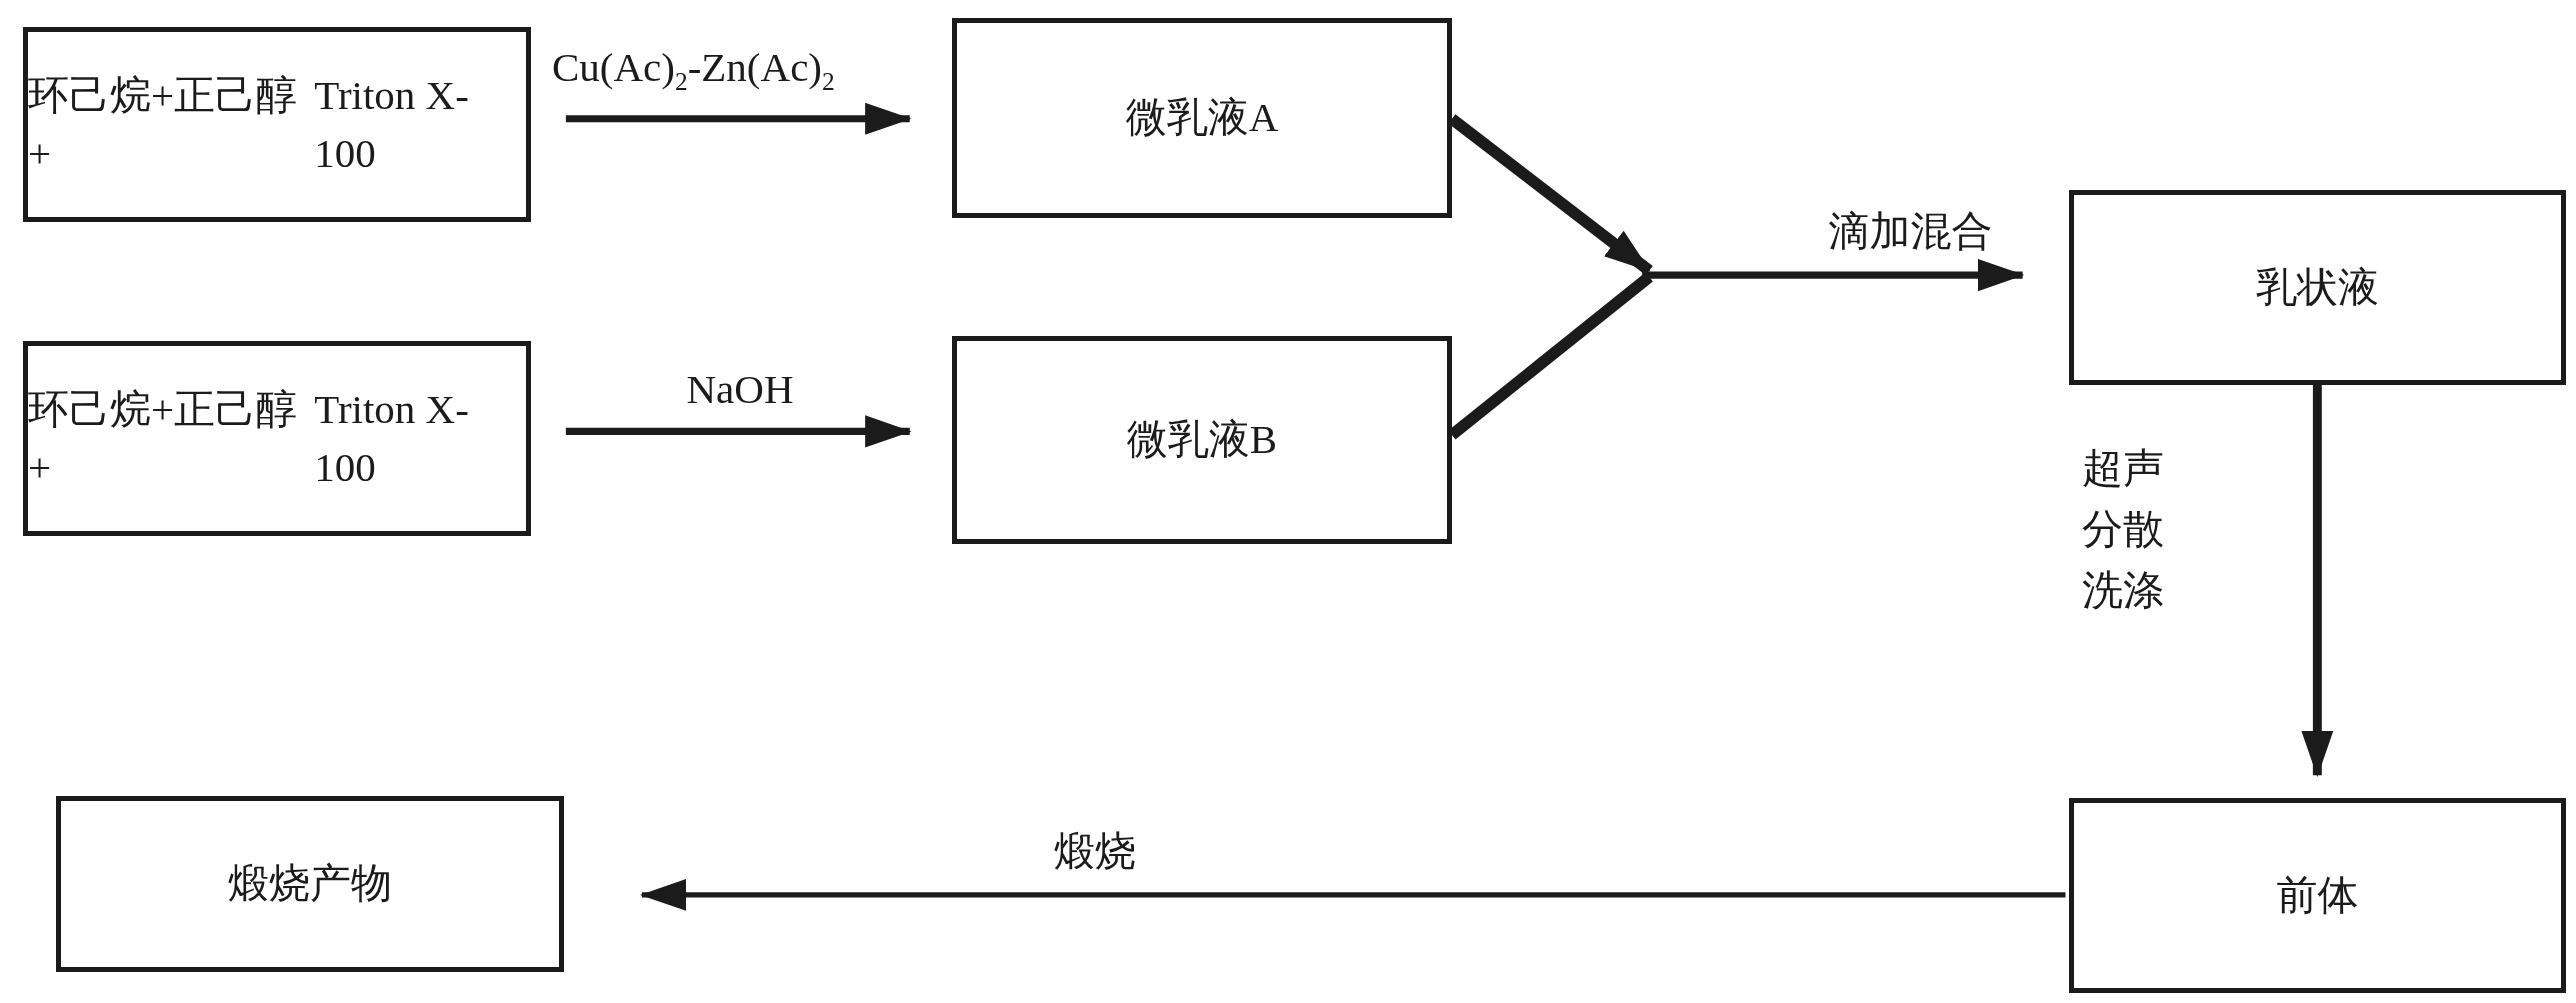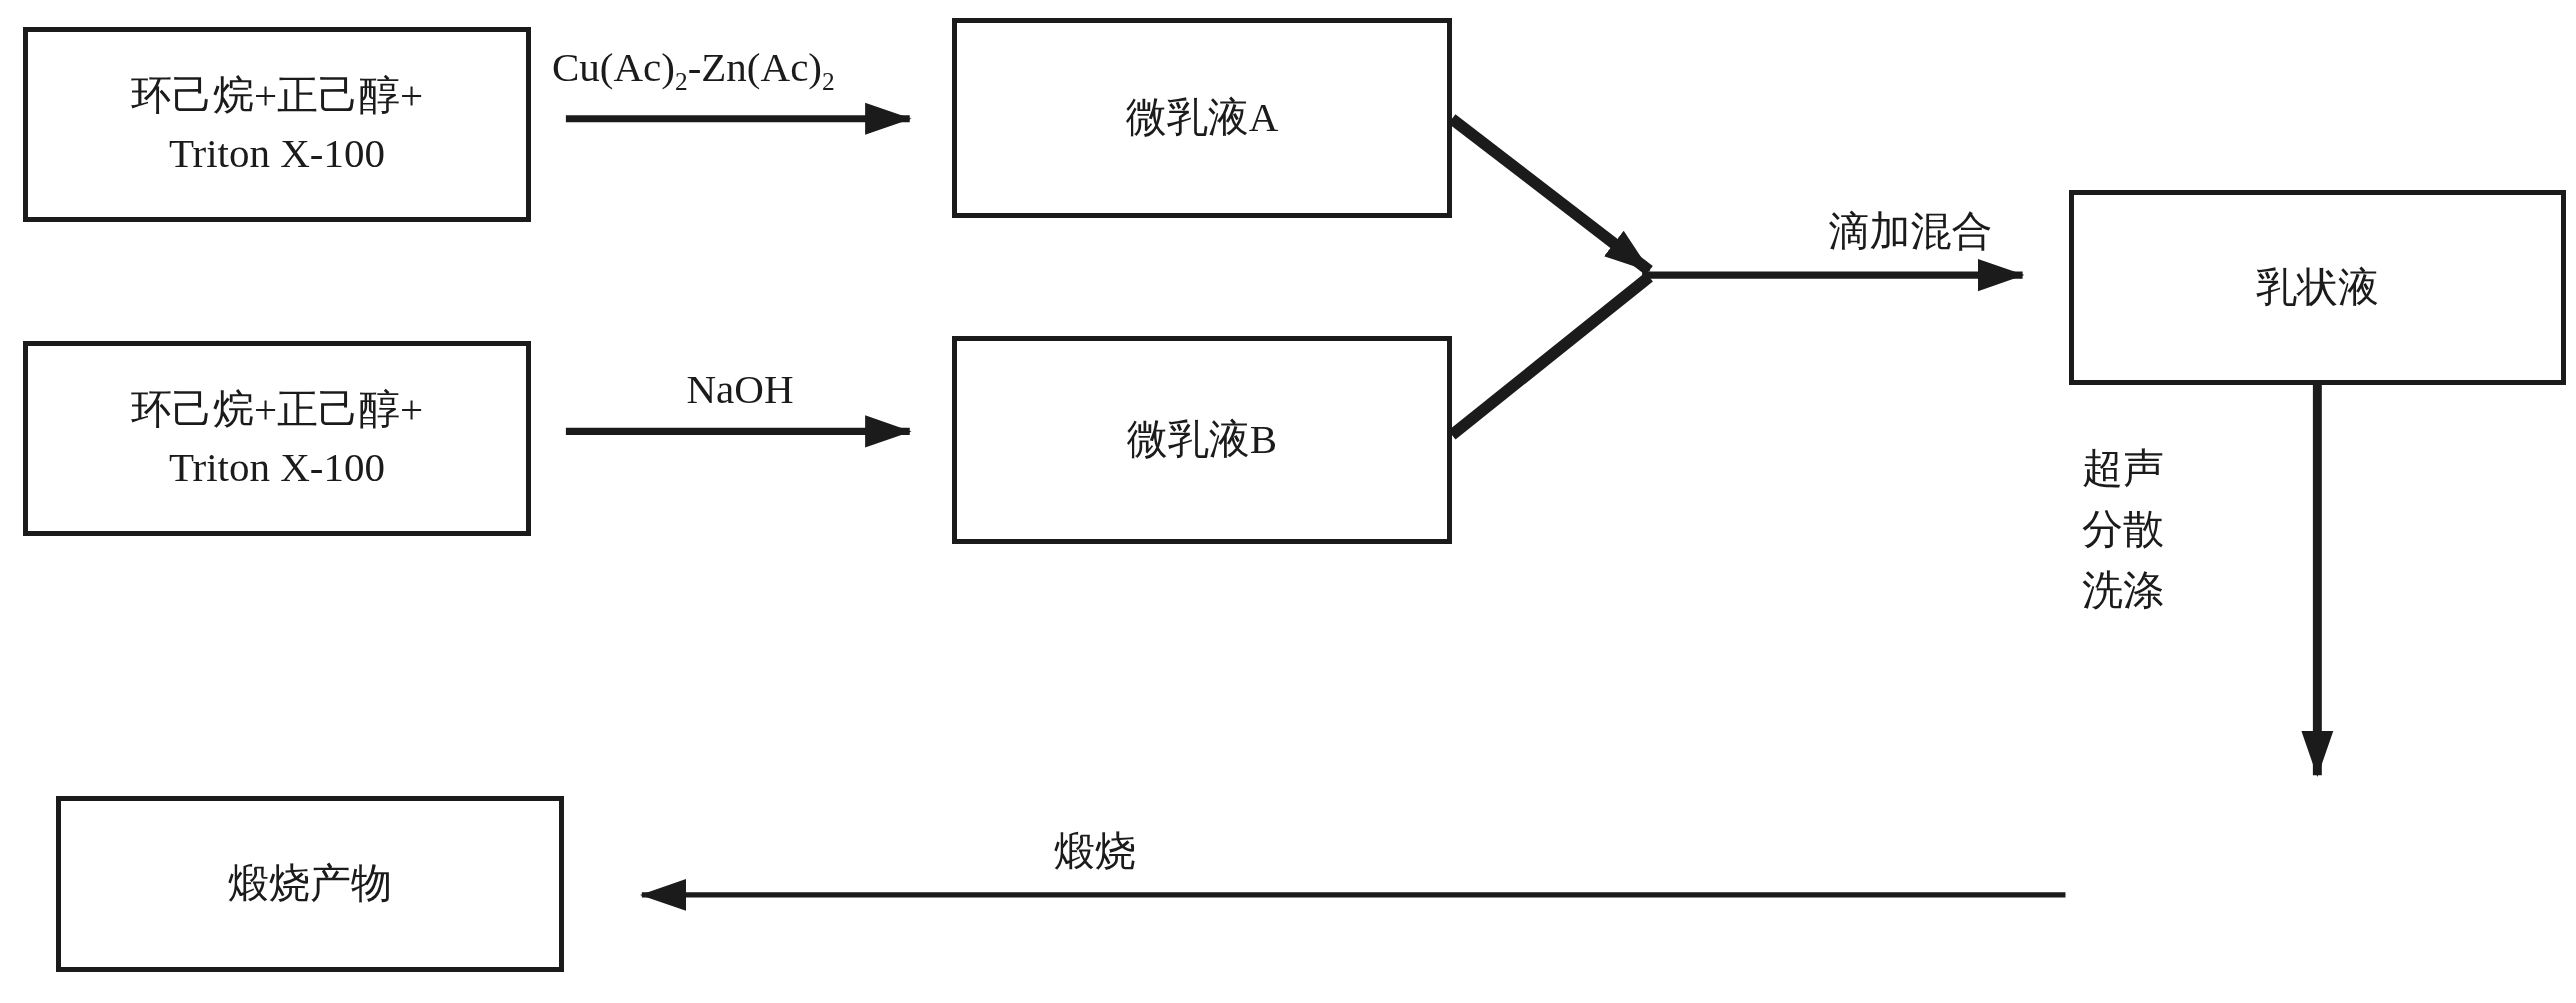--- a/index.html
+++ b/index.html
@@ -24,21 +24,21 @@
     position:absolute;
     left:0;top:0;
     width:2576px;height:1003px;
   }
   .box{
     position:absolute;
     box-sizing:border-box;
     border:5.4px solid var(--ink);
     background:var(--bg);
     display:flex;
-    flex-direction:column;
+    flex-direction:row;
     align-items:center;
     justify-content:center;
     text-align:left;
     font-size:41px;
     line-height:1.4;
   }
   .b-input-a{ left:23px;  top:27px;  width:508px; height:195px; }
   .b-me-a   { left:952px;top:18px;  width:500px; height:200px; }
   .b-input-b{ left:23px;  top:341px; width:508px; height:195px; }
   .b-me-b   { left:952px;top:336px; width:500px; height:208px; }
@@ -103,20 +103,23 @@
   </div>
 
   <div class="box b-me-b">
     <div>微乳液B</div>
   </div>
 
   <div class="box b-emul">
     <div>乳状液</div>
   </div>
 
+  <div class="box b-prec">
+    <div>前体</div>
+  </div>
 
   <div class="box b-calc">
     <div>煅烧产物</div>
   </div>
 
   <div class="lbl lbl-cu">
     <span>Cu(Ac)</span><sub>2</sub><span>-Zn(Ac)</span><sub>2</sub>
   </div>
 
   <div class="lbl lbl-naoh">NaOH</div>

